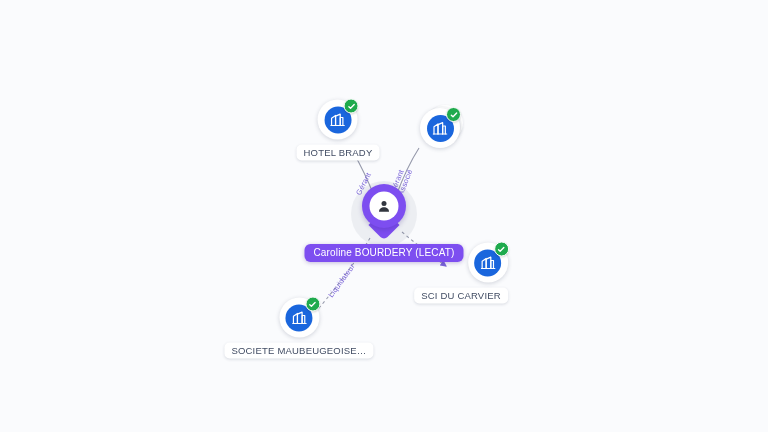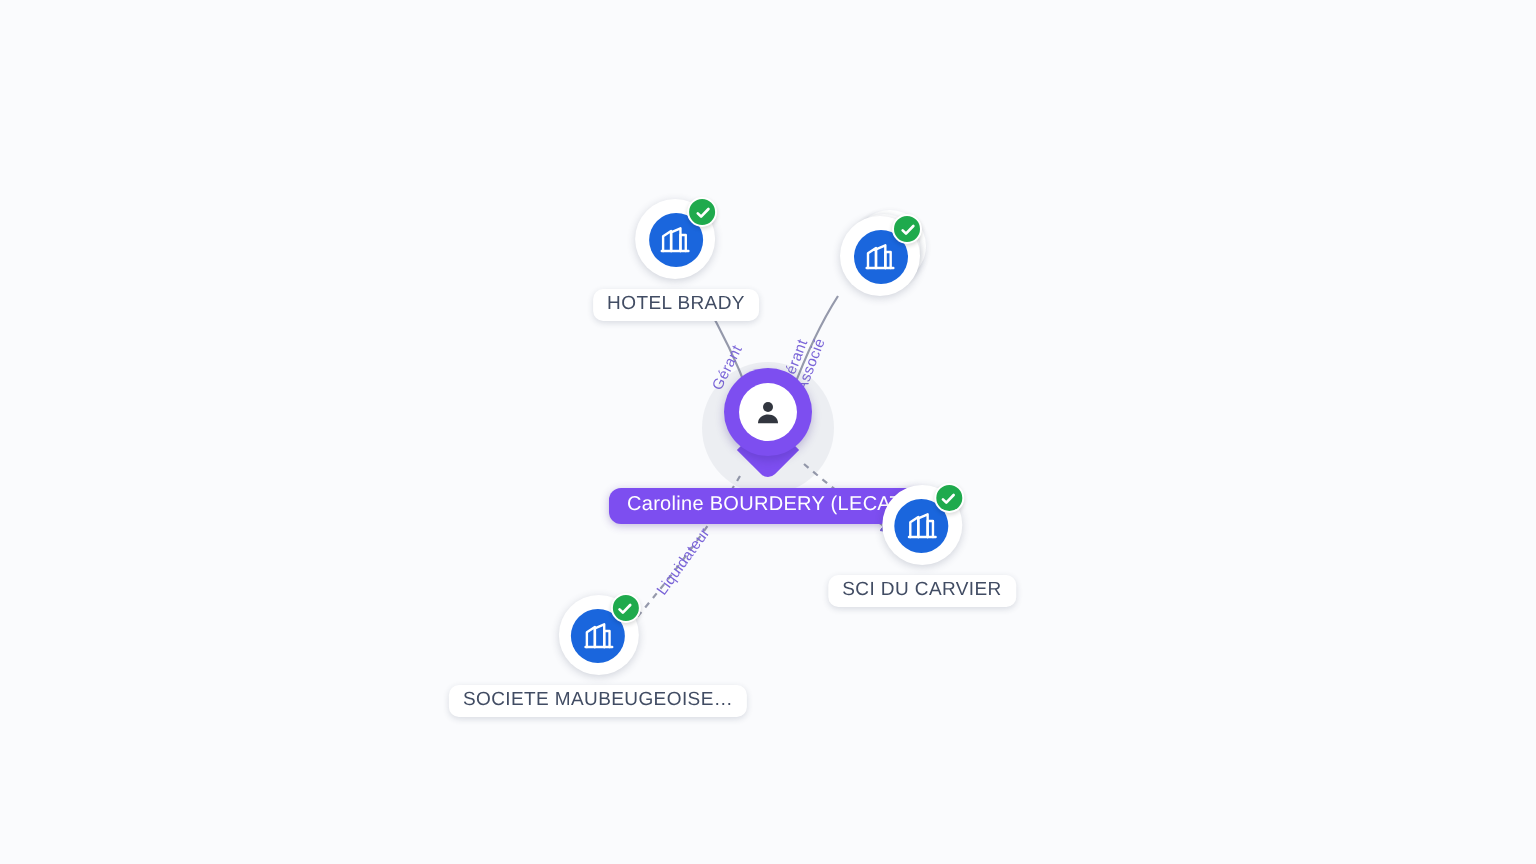--- a/index.html
+++ b/index.html
@@ -215,21 +215,21 @@
         </div>
       </div>
       <div class="badge">
         <svg width="8" height="8" viewBox="0 0 24 24" fill="none" stroke="#ffffff" stroke-width="4" stroke-linecap="round" stroke-linejoin="round">
           <path d="M4 12.5l5 5L20 6"></path>
         </svg>
       </div>
     </div>
   </div>
 
-  <div class="node" style="left:461px;top:273px;">
+  <div class="node" style="left:461px;top:273px;align-items:flex-end;">
     <div class="co-wrap">
       <div class="co-disc">
         <div class="co-inner">
           <svg width="16" height="16" viewBox="0 0 24 24" fill="none" stroke="#ffffff" stroke-width="1.8" stroke-linecap="round" stroke-linejoin="round">
             <path d="M3 21V10l6-4v15"></path>
             <path d="M9 21V7l7-3v17"></path>
             <path d="M16 21V9h4v12"></path>
             <path d="M2 21h20"></path>
           </svg>
         </div>

